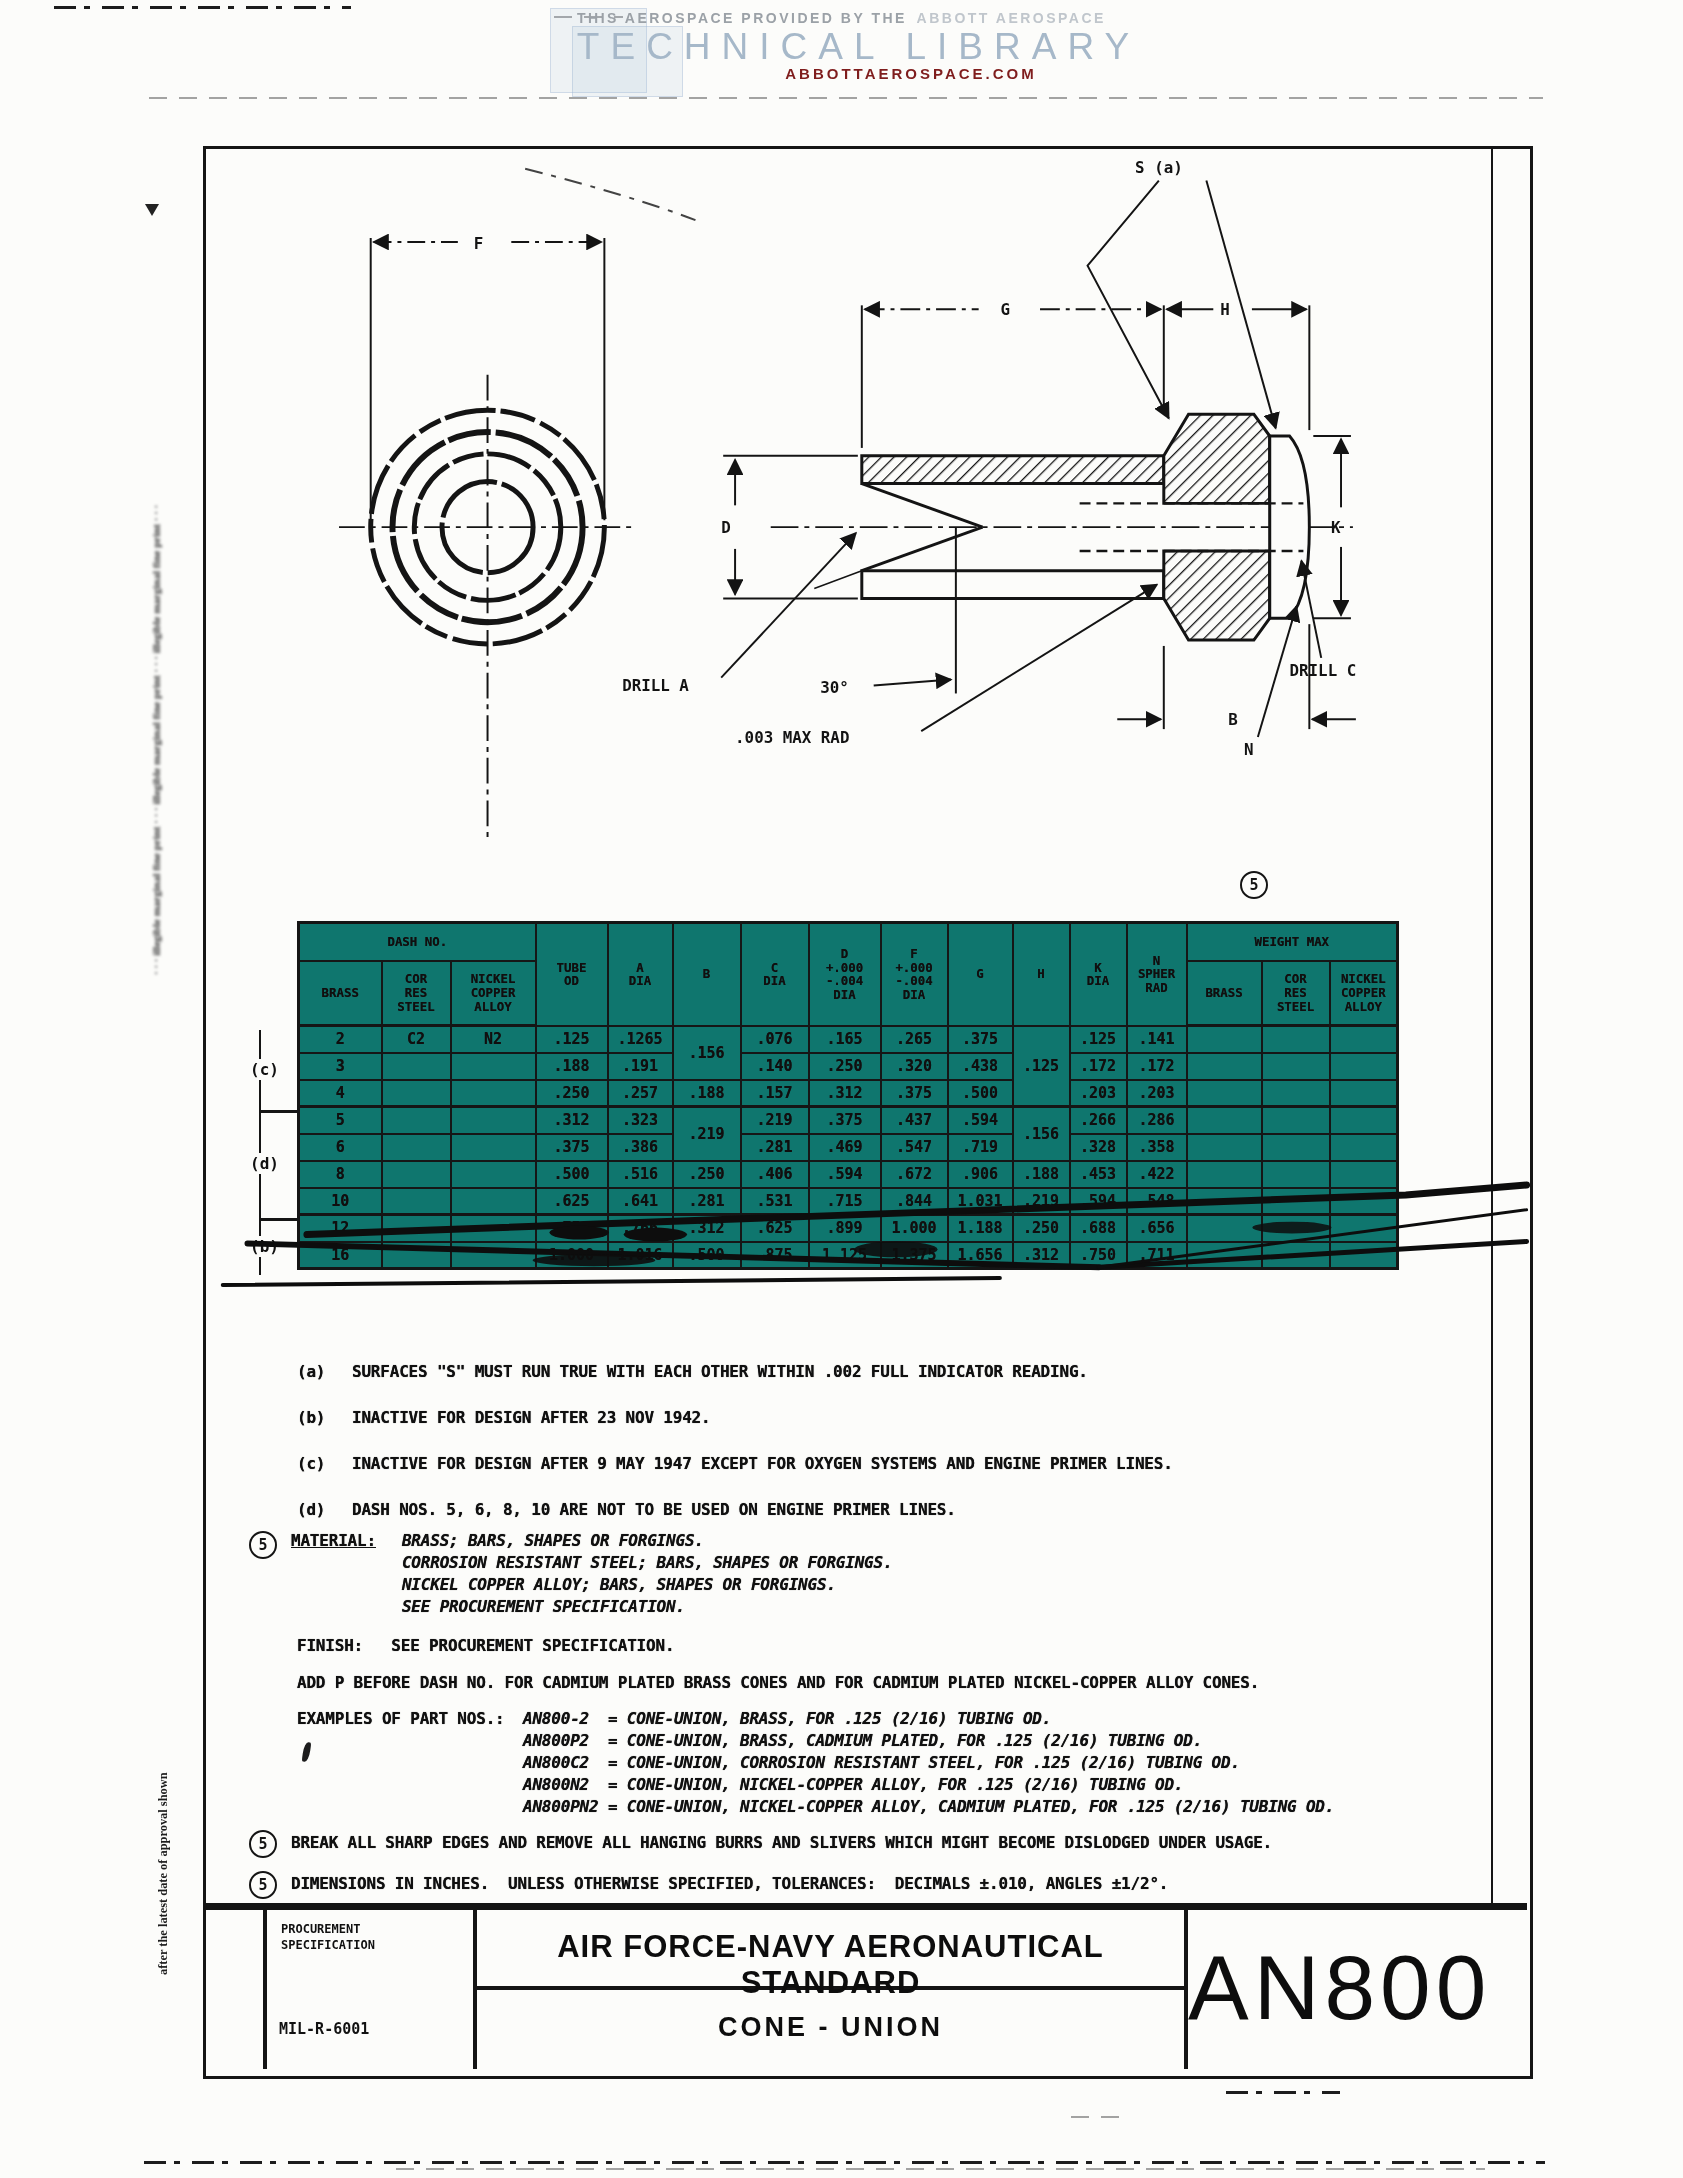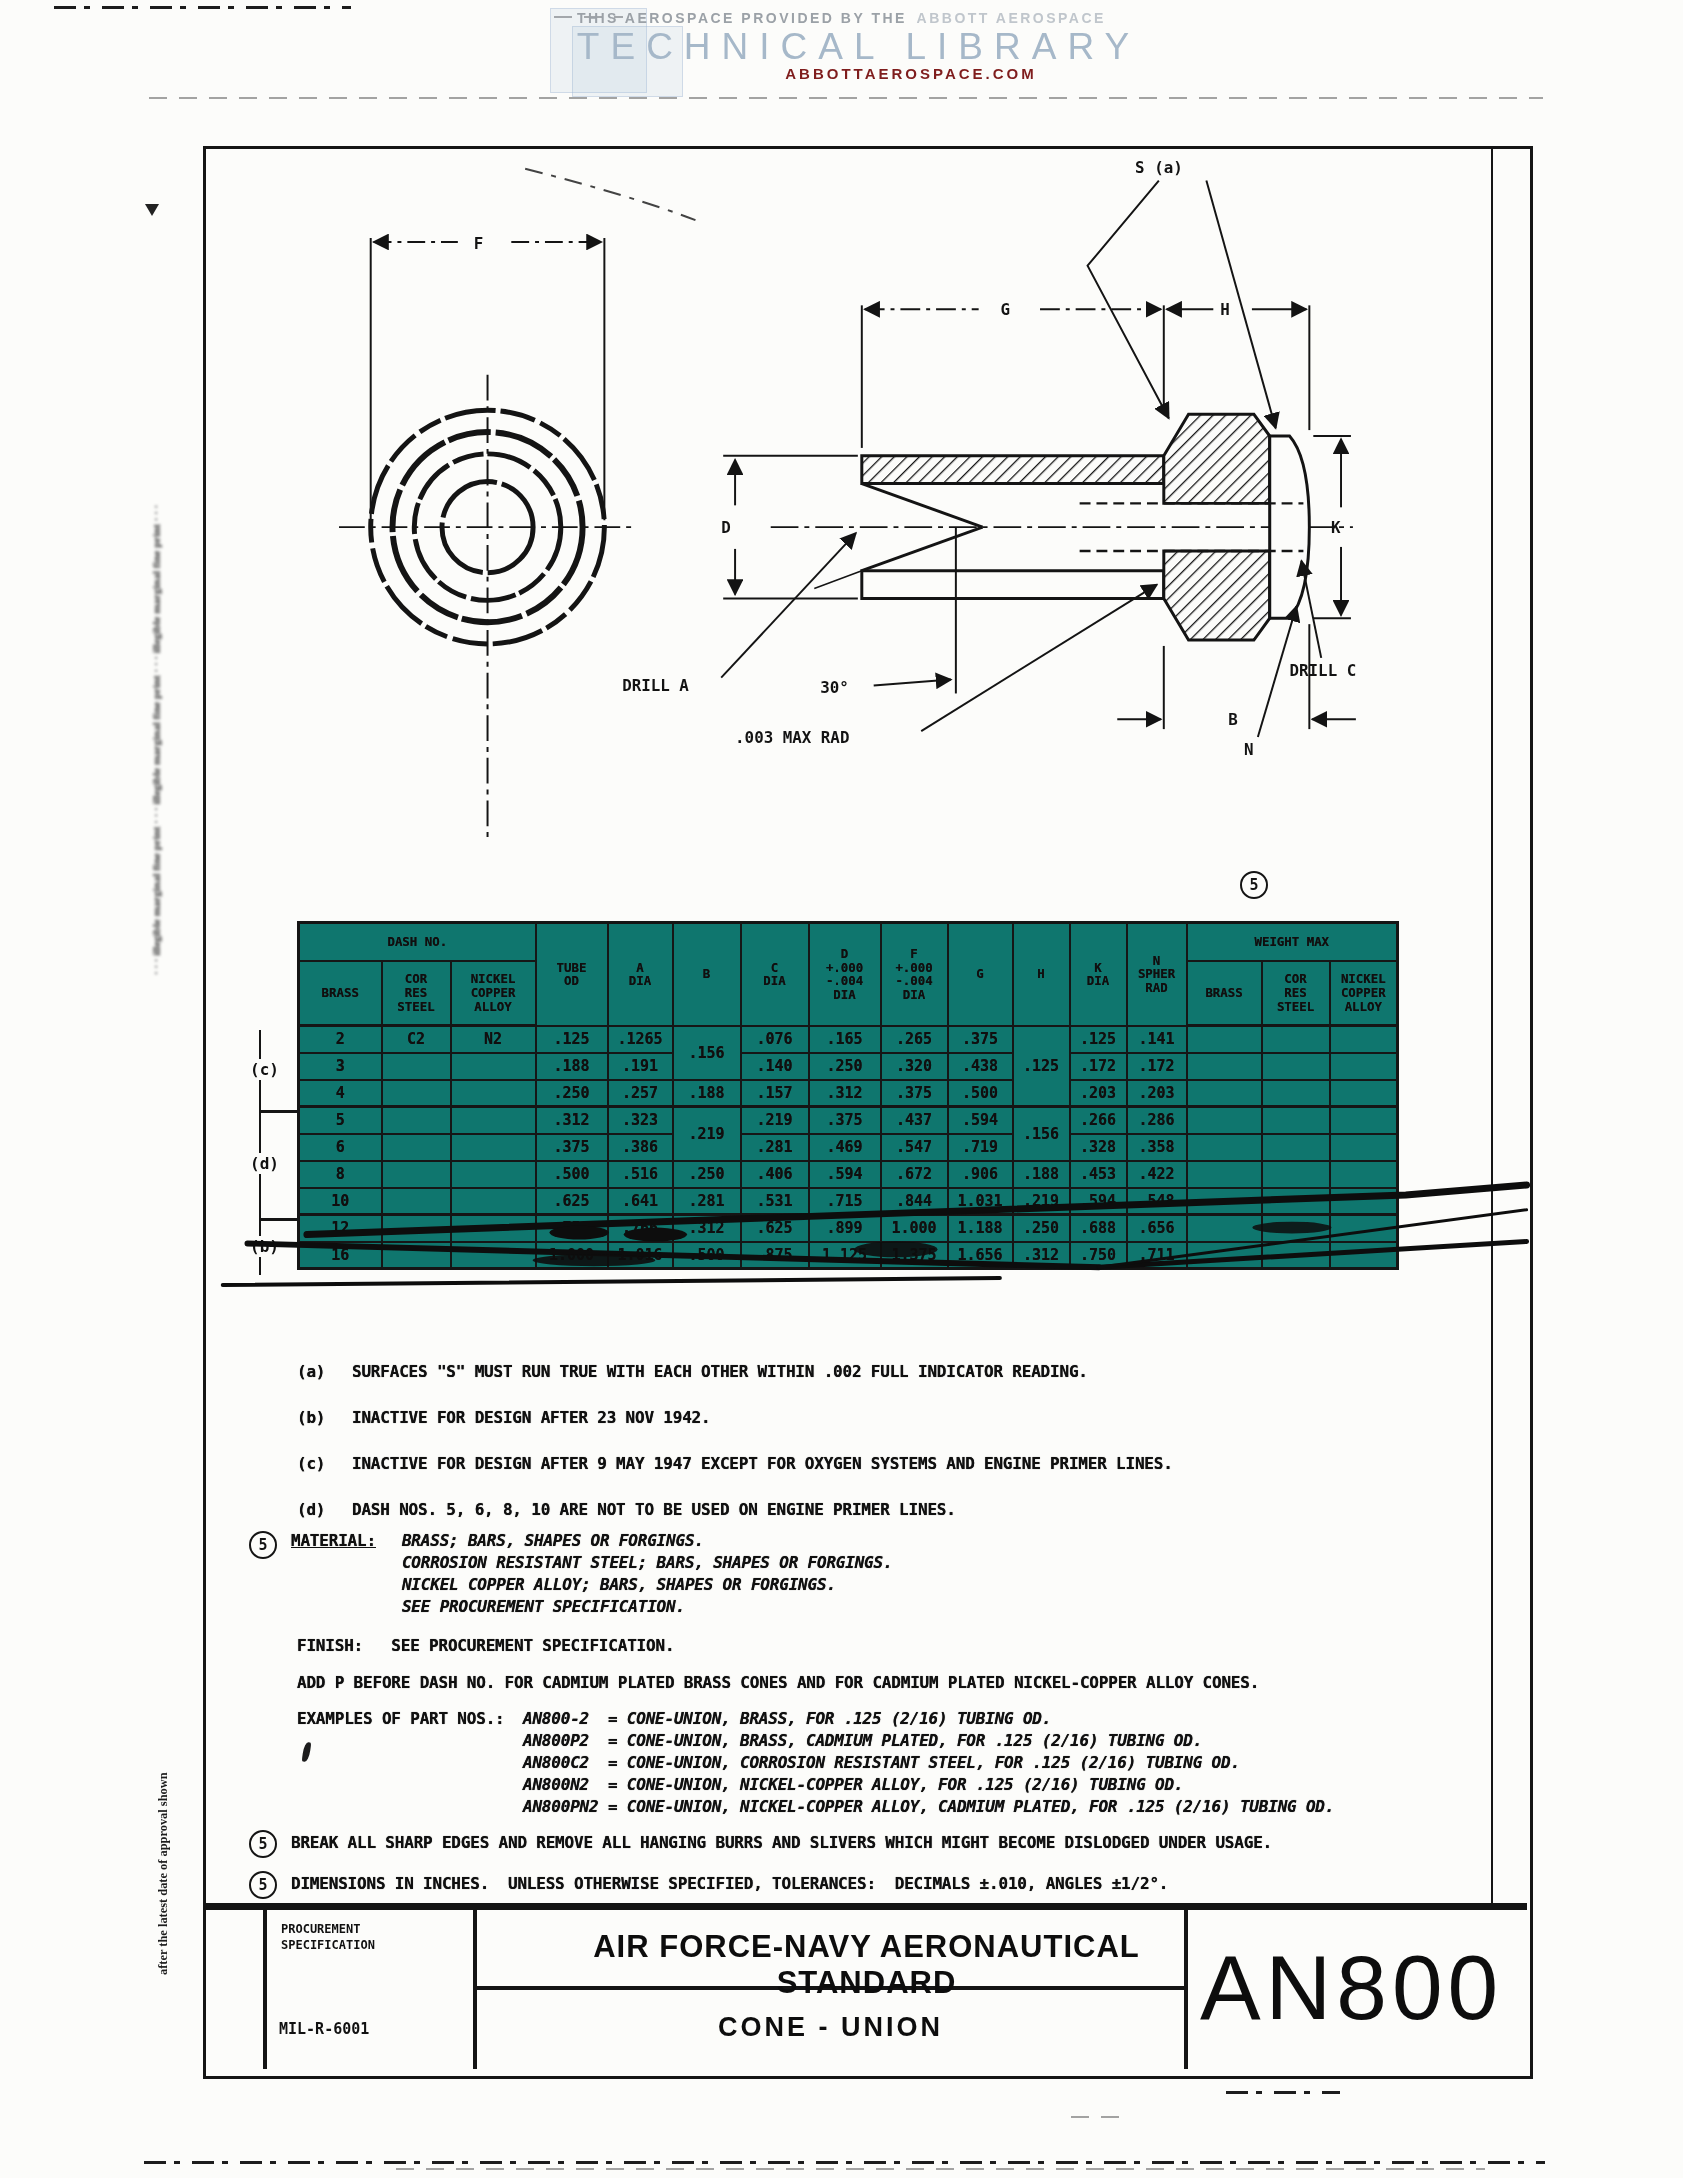--- a/index.html
+++ b/index.html
@@ -38,21 +38,21 @@
   #spec-table{border:3px solid #151515;}
   .grp-label{font:700 16px "DejaVu Sans Mono",monospace;color:#101010;background:#fcfcfa;padding:1px 2px;}
   
   .note-row{display:flex;height:46px;}
   .note-tag{width:55px;flex:none;}
   .mat-lines div,.ex-lines div{height:22px;font-style:italic;}
   
   .tb-line{background:#141414;}
   .tb-proc{font:700 12px/1.35 "DejaVu Sans Mono",monospace;color:#111;white-space:pre-line;}
   .tb-spec{font:700 15px "DejaVu Sans Mono",monospace;color:#111;filter:blur(0.4px);}
-  .tb-std{font:700 31px "Liberation Sans",sans-serif;letter-spacing:1px;color:#0d0d0d;padding-left:36px;}
+  .tb-std{font:700 31px "Liberation Sans",sans-serif;letter-spacing:1px;color:#0d0d0d;}
   .tb-part{font:700 27px "Liberation Sans",sans-serif;letter-spacing:3px;color:#0d0d0d;}
   .tb-num{font:400 91px/1 "Liberation Sans",sans-serif;letter-spacing:5px;color:#0d0d0d;}
   svg text{font:700 16px "DejaVu Sans Mono",monospace;fill:#131313;}
 </style>
 </head>
 <body>
 
 <div class="page">
 
   <div class="abs dashes" style="left:54px;top:6px;width:297px;"></div>
@@ -451,21 +451,21 @@
   <div class="abs tb-line" style="left:263px;top:1910px;width:4px;height:159px;"></div>
   <div class="abs tb-line" style="left:473px;top:1910px;width:4px;height:159px;"></div>
   <div class="abs tb-line" style="left:1184px;top:1910px;width:4px;height:159px;"></div>
   <div class="abs tb-line" style="left:477px;top:1986px;width:707px;height:4px;"></div>
 
   <div class="abs tb-proc" style="left:281px;top:1921px;">PROCUREMENT
 SPECIFICATION</div>
   <div class="abs tb-spec" style="left:279px;top:2020px;">MIL-R-6001</div>
   <div class="abs tb-std" style="left:477px;top:1929px;width:707px;text-align:center;">AIR FORCE-NAVY AERONAUTICAL STANDARD</div>
   <div class="abs tb-part" style="left:477px;top:2012px;width:707px;text-align:center;">CONE  -  UNION</div>
-  <div class="abs tb-num" style="left:1188px;top:1942px;width:327px;text-align:center;">AN800</div>
+  <div class="abs tb-num" style="left:1188px;top:1942px;width:327px;">AN800</div>
 
   <div class="abs dashes" style="left:1226px;top:2091px;width:114px;height:2.5px;"></div>
   <div class="abs dashes-light" style="left:1071px;top:2116px;width:54px;"></div>
   <div class="abs dashes" style="left:144px;top:2161px;width:1401px;"></div>
   <div class="abs dashes-light" style="left:396px;top:2168px;width:1089px;"></div>
 
   <svg class="abs" style="left:0;top:0;pointer-events:none;" width="1683" height="2178" viewBox="0 0 1700 2200">
     <g stroke="#0d0d0d" fill="#0d0d0d" stroke-linecap="round">
       <path d="M310,1247 C600,1240 900,1226 1420,1207 L1542,1197" fill="none" stroke-width="7"></path>
       <path d="M250,1256 L1110,1280" fill="none" stroke-width="6"></path>

